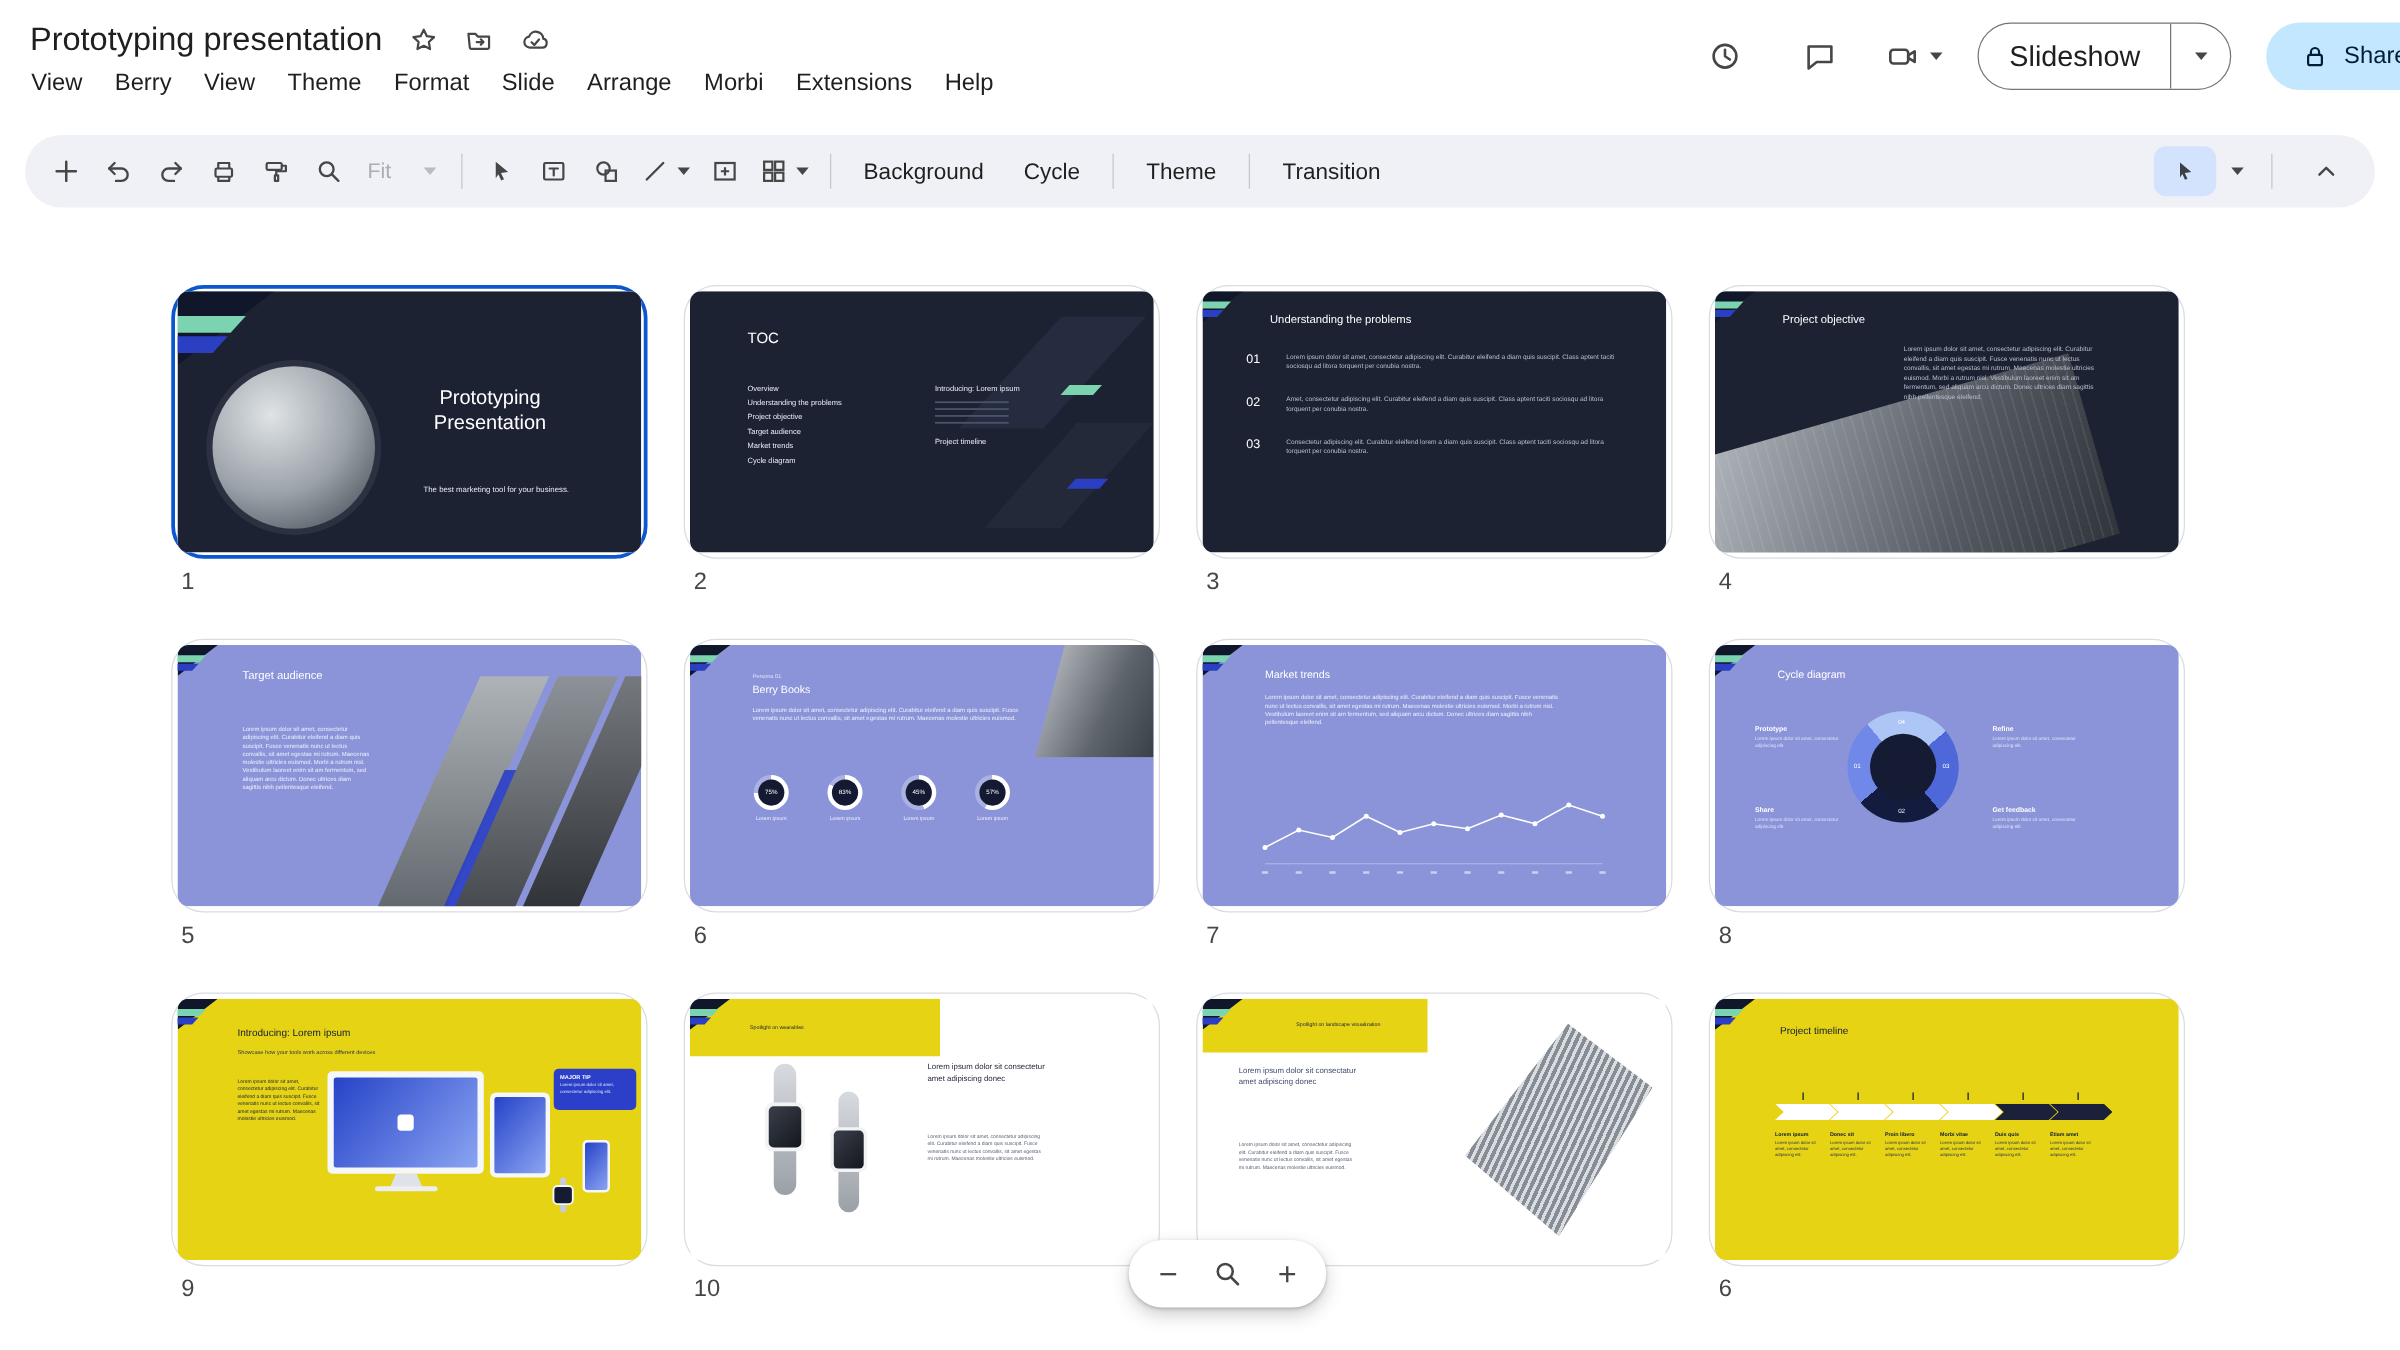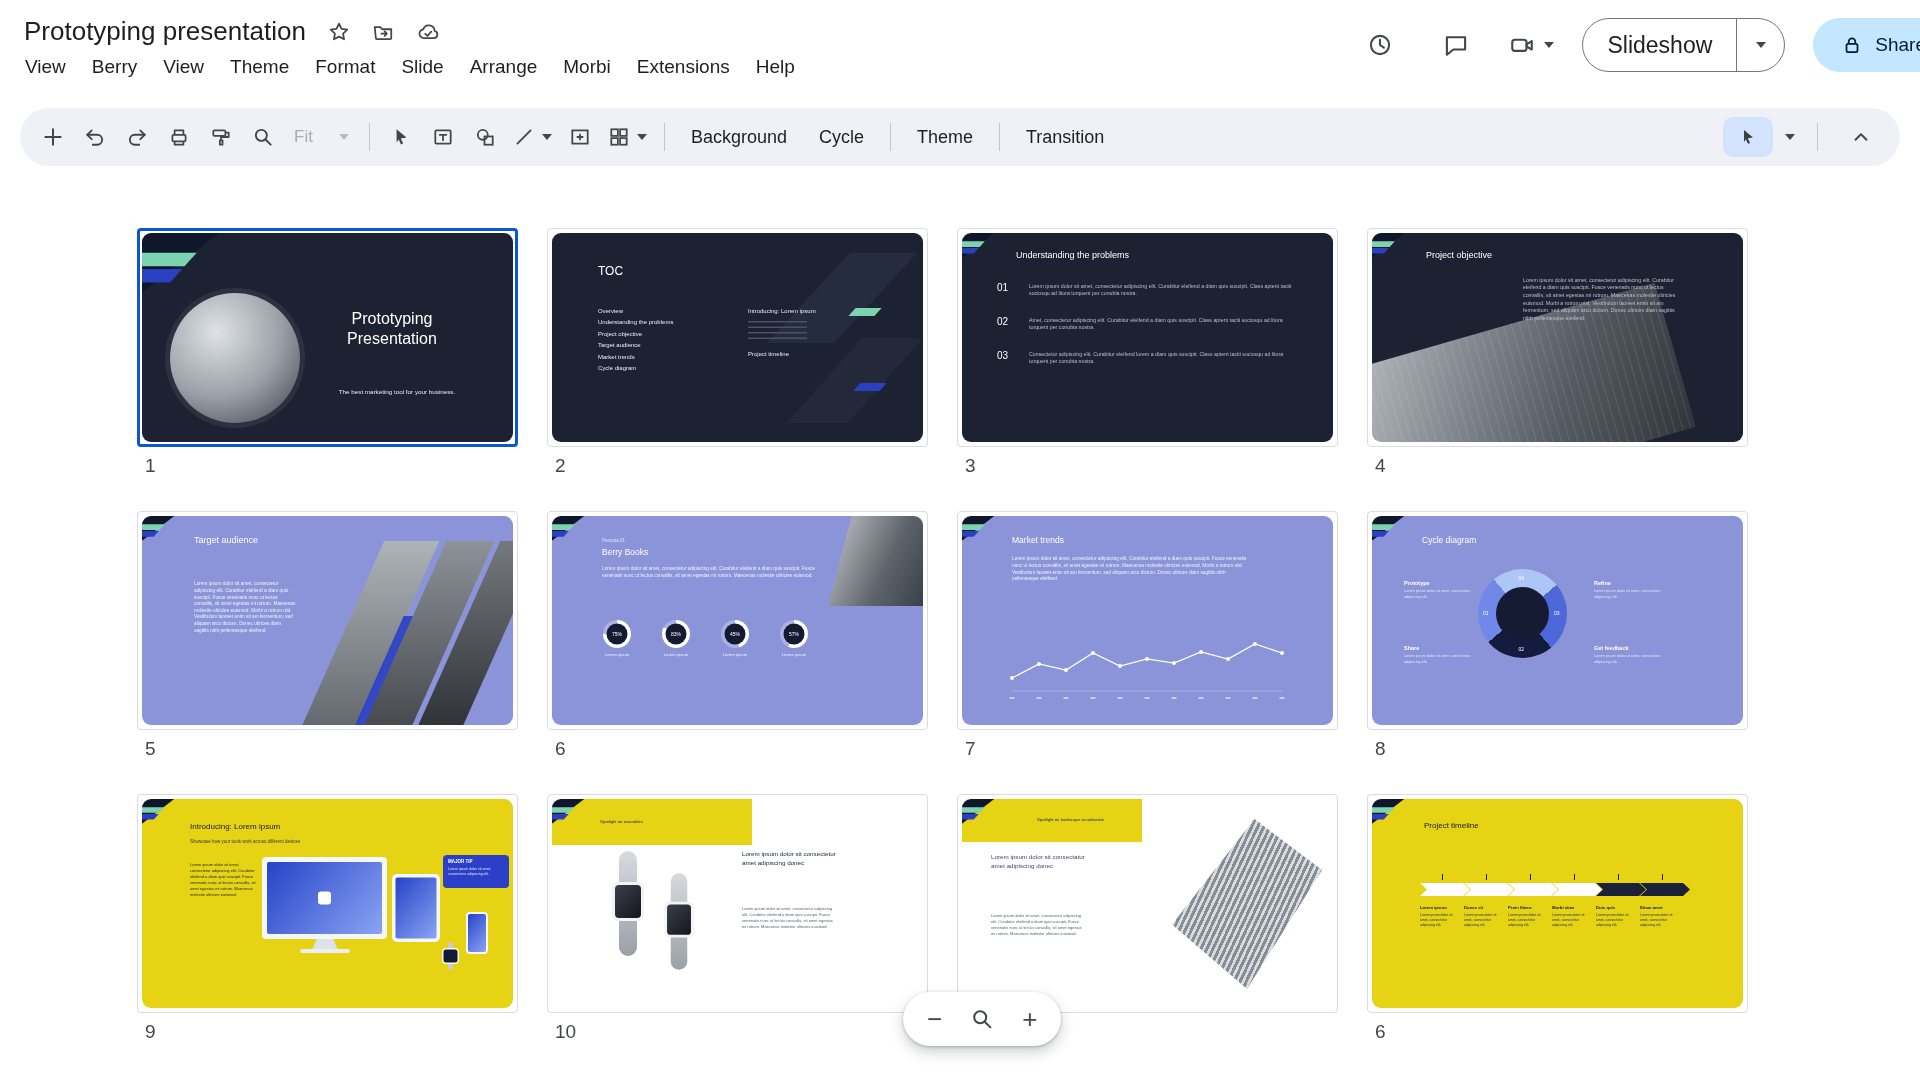--- a/index.html
+++ b/index.html
@@ -29,21 +29,21 @@
 .toolbar{margin:4px 20px 0;height:58px;background:#eff1f6;border-radius:29px;display:flex;align-items:center;padding:0 12px}
 .tb-btn{height:42px;min-width:42px;border-radius:21px;display:flex;align-items:center;justify-content:center;gap:7px;padding:0 7px;color:#444746}
 .tb-text{font-size:18px;color:#1f1f1f;padding:0 16px;height:42px;display:flex;align-items:center;border-radius:21px}
 .tb-fit{font-size:17px;color:#a9adb5;display:flex;align-items:center;gap:26px;padding:0 10px}
 .tb-sep{width:1px;height:28px;background:#c4c7cd;margin:0 10px}
 .tb-right{margin-left:auto;display:flex;align-items:center;gap:12px;padding-right:6px}
 .pointer-pill{width:50px;height:40px;background:#d3e3fd;border-radius:10px;display:flex;align-items:center;justify-content:center}
 
 
 .grid{display:grid;grid-template-columns:repeat(4,381px);column-gap:29px;row-gap:34px;padding:62px 0 0 137px}
-.thumb{width:381px;height:219px;background:#fff;border:1px solid #d9dce3;border-radius:4px;padding:4px;cursor:pointer}
+.thumb{width:381px;height:219px;background:#fff;border:1px solid #d9dce3;border-radius:26px;padding:4px;cursor:pointer}
 .thumb.selected{border:3px solid #0b57d0;padding:2px}
 .slide{width:371px;height:209px;border-radius:9px;overflow:hidden;position:relative;background:#fff}
 .c{position:absolute;left:0;top:0;width:742px;height:418px;transform:scale(.5);transform-origin:0 0}
 .num{font-size:19px;color:#444746;margin:8px 0 0 8px}
 .dark{background:#1d2233}.peri{background:#8b94d8}.yell{background:#e5d314}
 
 
 .emblem{position:absolute;left:0;top:0;width:86px;height:66px;z-index:4}
 .emblem .t{position:absolute;left:0;top:0;width:100%;height:100%;background:#10172b;clip-path:polygon(0 0,100% 0,0 100%)}
 .emblem .g{position:absolute;left:-8px;top:22px;width:62px;height:15px;background:#7bd3b0;transform:skewX(-42deg)}

